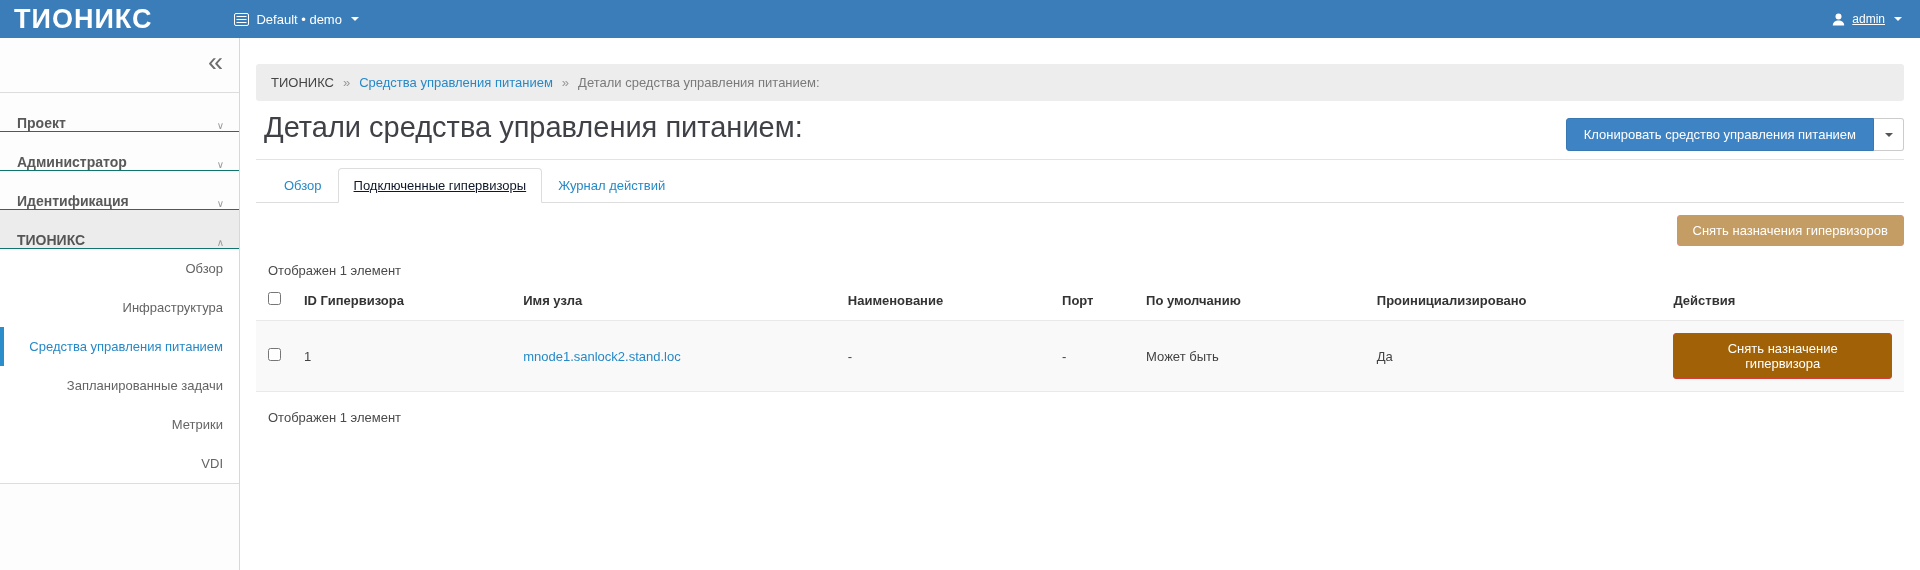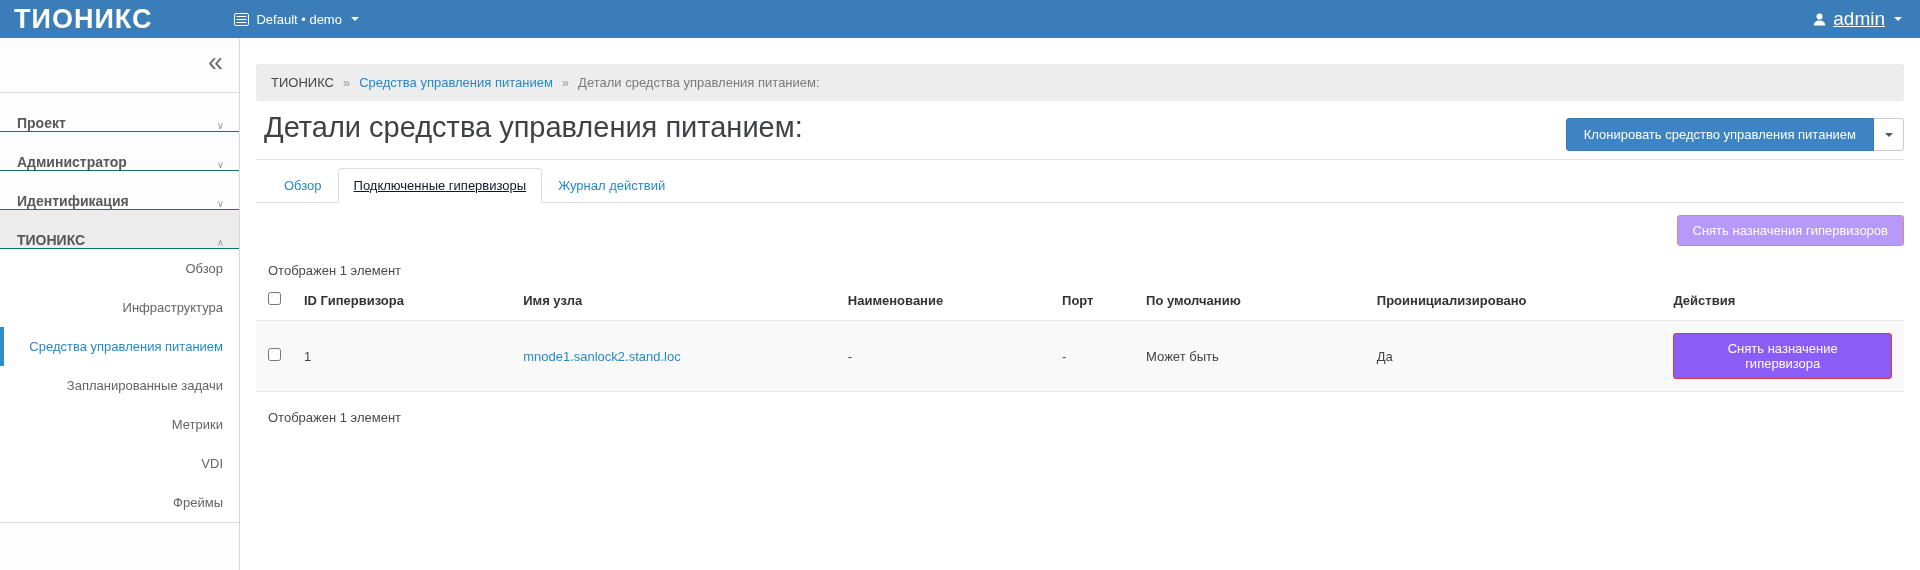--- a/index.html
+++ b/index.html
@@ -3,21 +3,21 @@
 <meta charset="utf-8">
 <style>
   * { margin:0; padding:0; box-sizing:border-box; }
   html,body { width:1920px; height:570px; overflow:hidden; background:#fff;
     font-family:"Liberation Sans","DejaVu Sans",sans-serif; }
 
   
   .topbar { height:38px; background:#3a7db8; display:flex; align-items:center; color:#fff; }
   .logo { font-size:27px; font-weight:bold; padding:0 14px; letter-spacing:1px; line-height:38px; cursor:pointer; }
   .context { margin-left:68px; display:flex; align-items:center; gap:7px; font-size:13px; cursor:pointer; }
-  .user { margin-left:auto; padding-right:18px; display:flex; align-items:center; gap:7px; font-size:19px; cursor:pointer;text-decoration:underline; }
+  .user { margin-left:auto; padding-right:18px; display:flex; align-items:center; gap:7px; font-size:12px; cursor:pointer;text-decoration:underline; }
   .caret-down { width:0; height:0; border-left:4px solid transparent; border-right:4px solid transparent; border-top:4px solid #fff; display:inline-block; margin-left:2px; }
 
   
   .sidebar { position:absolute; left:0; top:38px; bottom:0; width:240px; background:#fdfdfd; border-right:1px solid #d8d8d8; }
   .collapse-row { height:55px; border-bottom:1px solid #ddd; display:flex; justify-content:flex-end; align-items:center; padding-right:16px; }
   .collapse-icon { font-size:27px; color:#6e6e6e; line-height:1; cursor:pointer; margin-top:-6px; }
   .nav-section { height:39px; border-bottom:1px solid #0f766e; display:flex; align-items:flex-end; justify-content:space-between; padding:0 15px 0 17px; font-size:14px; font-weight:bold; color:#595959; cursor:pointer; }
   .nav-section.open { background:#ececec; color:#555; }
   .chev { color:#9a9a9a; font-size:10px; font-weight:normal; }
   .submenu { border-bottom:1px solid #ddd; background:#fff; }
@@ -39,21 +39,21 @@
   .btn-caret { background:#fff; border:1px solid #ccc; border-left:none; border-radius:0 3px 3px 0; width:30px; display:flex; align-items:center; justify-content:center; cursor:pointer; }
   .btn-caret .tri { width:0; height:0; border-left:4px solid transparent; border-right:4px solid transparent; border-top:4px solid #555; }
 
   .title-rule { border:none; border-top:1px solid #e3e3e3; margin:8px 0 0 0; }
 
   .tabs { display:flex; border-bottom:1px solid #ddd; margin-top:8px; font-size:13px; padding-left:12px; }
   .tab { padding:9px 15px; color:#2689c7; border:1px solid transparent; margin-bottom:-1px; cursor:pointer; }
   .tab.active { background:#fff; border:1px solid #ddd; border-bottom-color:#fff; border-radius:4px 4px 0 0; color:#0f172a;text-decoration:underline; }
 
   .toolbar { display:flex; justify-content:flex-end; margin-top:12px; }
-  .btn-danger { background:#8b5cf6; color:#fff; font-size:13px; padding:7px 15px; border:1px solid #d43f3a; border-radius:3px; cursor:pointer; }
+  .btn-danger { background:#a16207; color:#fff; font-size:13px; padding:7px 15px; border:1px solid #d43f3a; border-radius:3px; cursor:pointer; }
   .btn-danger.disabled { opacity:0.62; cursor:not-allowed; }
 
   .table-count { font-size:13px; color:#4a4a4a; margin:17px 0 0 12px; }
   table { width:100%; border-collapse:collapse; font-size:13px; color:#434343; margin-top:2px; }
   th, td { text-align:left; padding:12px 8px; }
   th { font-weight:bold; color:#333; }
   .col-check { width:40px; padding-left:12px; }
   tbody tr { background:#f9f9f9; border-top:1px solid #e9e9e9; border-bottom:1px solid #e9e9e9; }
   td.cell-action, th.col-action { text-align:right; padding-right:12px; }
   th.col-action { text-align:left; }
@@ -108,21 +108,20 @@
     <span class="chev">∧</span>
   </div>
 
   <div class="submenu">
     <div class="subitem">Обзор</div>
     <div class="subitem">Инфраструктура</div>
     <div class="subitem active">Средства управления питанием</div>
     <div class="subitem">Запланированные задачи</div>
     <div class="subitem">Метрики</div>
     <div class="subitem">VDI</div>
-    <div class="subitem">Фреймы</div>
   </div>
 </div>
 
 <div class="main">
 
   <div class="breadcrumb">
     <span class="bc-root">ТИОНИКС</span>
     <span class="bc-sep">»</span>
     <span class="bc-link">Средства управления питанием</span>
     <span class="bc-sep">»</span>

